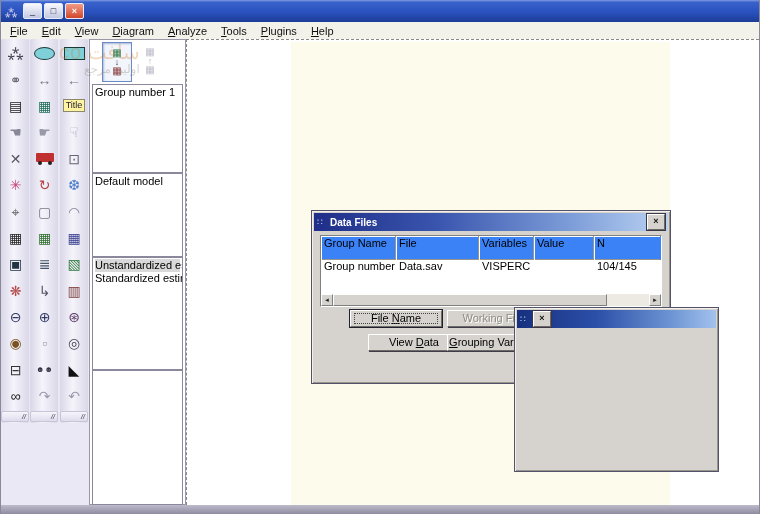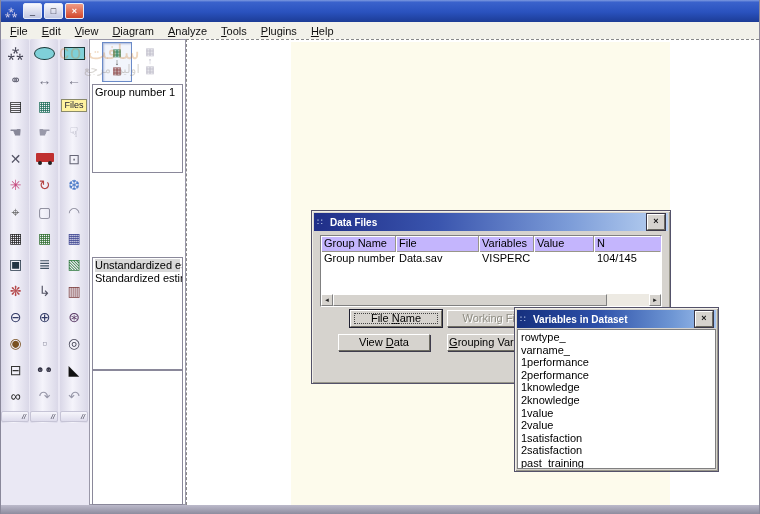--- a/index.html
+++ b/index.html
@@ -75,21 +75,21 @@
     align-items:center;padding:0 3px;box-sizing:border-box;}
   .df-grad{background:linear-gradient(90deg,#1F2E88 0%,#3A55AE 35%,#7C9CD8 72%,#BAD2F2 100%);}
   .vd-grad{background:linear-gradient(90deg,#16307E 0%,#2C4FA8 40%,#6E96D4 78%,#A2C2EE 100%);}
   .dlg-icon{font-size:9px;color:#C8D8F4;width:13px;}
   .dlg-title-text{color:#FFF;font-weight:bold;font-size:10px;flex:1;white-space:nowrap;overflow:hidden;}
   .dlg-close{width:16px;height:14px;background:#D6D3CE;border:1px solid;
     border-color:#FFF #6A6860 #6A6860 #FFF;box-shadow:0 0 0 1px #3A3848;
     font-size:9px;font-weight:bold;color:#111;text-align:center;line-height:12px;}
   .df-table{position:absolute;left:8px;top:24px;width:342px;height:72px;background:#FFF;
     border:1px solid;border-color:#808080 #FFF #FFF #808080;box-sizing:border-box;}
-  .df-thead{display:flex;height:16px;background:#c4b5fd;}
+  .df-thead{display:flex;height:24px;background:#3b82f6;}
   .th{font-size:11px;padding:1px 3px;box-sizing:border-box;border-right:1px solid #98968A;
     box-shadow:inset 1px 1px 0 #FFF,inset 0 -1px 0 #98968A;white-space:nowrap;overflow:hidden;}
   .c0{width:75px;}.c1{width:83px;}.c2{width:55px;}.c3{width:60px;}.c4{width:66px;border-right:none;}
   .df-row{display:flex;height:14px;}
   .td{font-size:11px;padding:0 3px;box-sizing:border-box;white-space:nowrap;overflow:hidden;}
   .df-hscroll{position:absolute;left:0;right:0;bottom:0;height:12px;background:#EDEAE3;display:flex;}
   .sb-btn{width:12px;background:#D6D3CE;border:1px solid;border-color:#FFF #808080 #808080 #FFF;
     font-size:6px;line-height:10px;text-align:center;color:#222;box-sizing:border-box;}
   .sb-thumb{background:#D6D3CE;border:1px solid;border-color:#FFF #808080 #808080 #FFF;
     flex:1;margin-right:42px;box-sizing:border-box;}
@@ -153,21 +153,21 @@
         <div class="tool-cell">
           <span class="glyph" style="color: rgb(119, 119, 136);">←</span>
         </div>
         <div class="tool-cell">
           <span class="glyph" style="color: rgb(34, 34, 34);">▤</span>
         </div>
         <div class="tool-cell">
           <span class="glyph" style="color: rgb(30, 110, 90);">▦</span>
         </div>
         <div class="tool-cell">
-          <span class="shape-title" style="background: rgb(255, 242, 160);">Files</span>
+          <span class="shape-title" style="background: rgb(255, 242, 160);">Title</span>
         </div>
         <div class="tool-cell">
           <span class="glyph" style="color: rgb(136, 136, 153);">☚</span>
         </div>
         <div class="tool-cell">
           <span class="glyph" style="color: rgb(153, 153, 170);">☛</span>
         </div>
         <div class="tool-cell">
           <span class="glyph" style="color: rgb(170, 170, 187);">☟</span>
         </div>
@@ -278,20 +278,23 @@
           <span class="vb-grid vb-bot">▦</span>
         </div>
         <div class="view-btn">
           <span class="vb-grid vb-top">▦</span>
           <span class="vb-arrow">↑</span>
           <span class="vb-grid vb-bot">▦</span>
         </div>
       </div>
     <div class="pbox" id="box-groups">
         <div class="pitem">Group number 1</div>
+      </div>
+    <div class="pbox" id="box-models">
+        <div class="pitem">Default model</div>
       </div>
     <div class="pbox" id="box-estimates">
         <div class="pitem sel">Unstandardized estimates</div>
         <div class="pitem">Standardized estimates</div>
       </div>
     <div class="pbox" id="box-files"></div>
   </div>
 
   <div class="canvas">
     <div class="sheet"></div>
@@ -326,39 +329,25 @@
           </div>
         </div>
       <div class="df-hscroll">
         <span class="sb-btn">◄</span>
         <span class="sb-thumb"></span>
         <span class="sb-btn">►</span>
       </div>
     </div>
     <div class="df-btn default" style="left:38px;top:99px">File <u>N</u>ame</div>
     <div class="df-btn disabled" style="left:135px;top:99px">Working File</div>
-    <div class="df-btn" style="left:26px;top:123px">View <u>D</u>ata</div>
+    <div class="df-btn" style="left:56px;top:123px">View <u>D</u>ata</div>
     <div class="df-btn" style="left:135px;top:123px"><u>G</u>rouping Variable</div>
   </div>
 
   <div class="dialog vd">
     <div class="dlg-title vd-grad">
       <span class="dlg-icon">∷</span>
-      <span class="dlg-title-text">Variables in Dataset</span>
       <span class="dlg-close">×</span>
     </div>
-    <div class="vd-list" id="vd-list">
-        <div class="vitem">rowtype_</div>
-        <div class="vitem">varname_</div>
-        <div class="vitem">1performance</div>
-        <div class="vitem">2performance</div>
-        <div class="vitem">1knowledge</div>
-        <div class="vitem">2knowledge</div>
-        <div class="vitem">1value</div>
-        <div class="vitem">2value</div>
-        <div class="vitem">1satisfaction</div>
-        <div class="vitem">2satisfaction</div>
-        <div class="vitem">past_training</div>
-      </div>
   </div>
 
   <div class="bottomstrip"></div>
 </div>
 
 </body></html>

